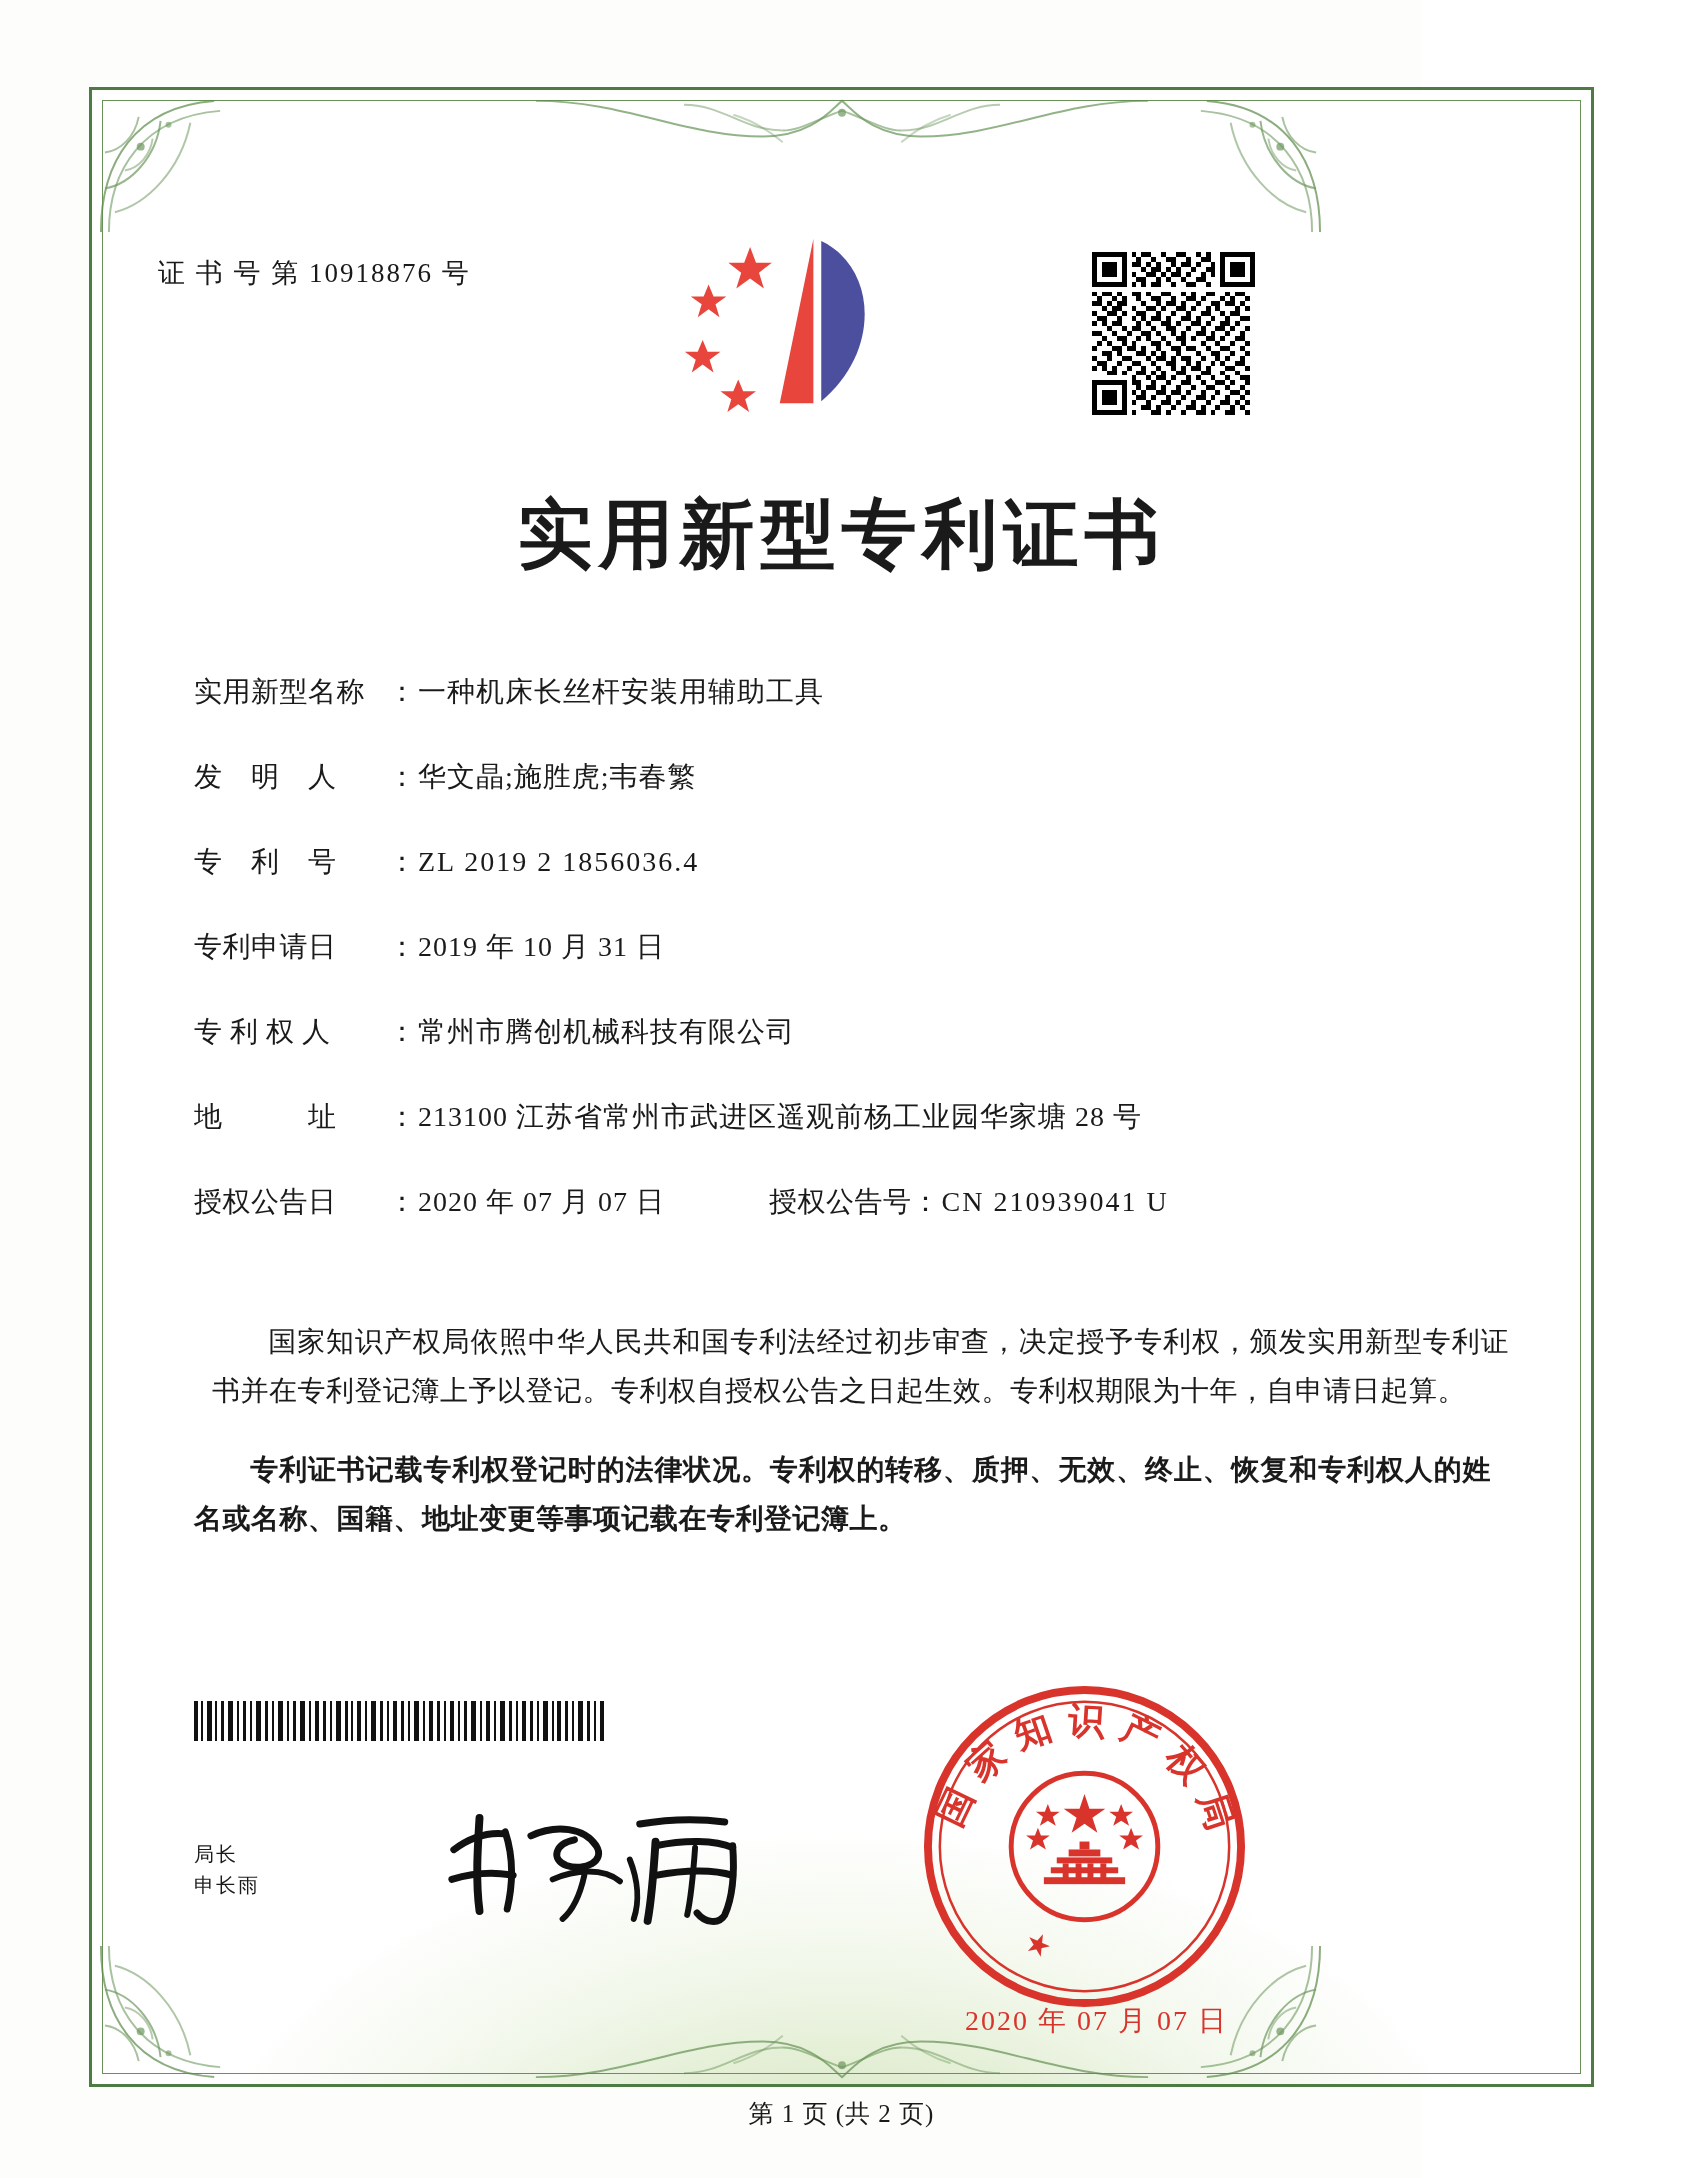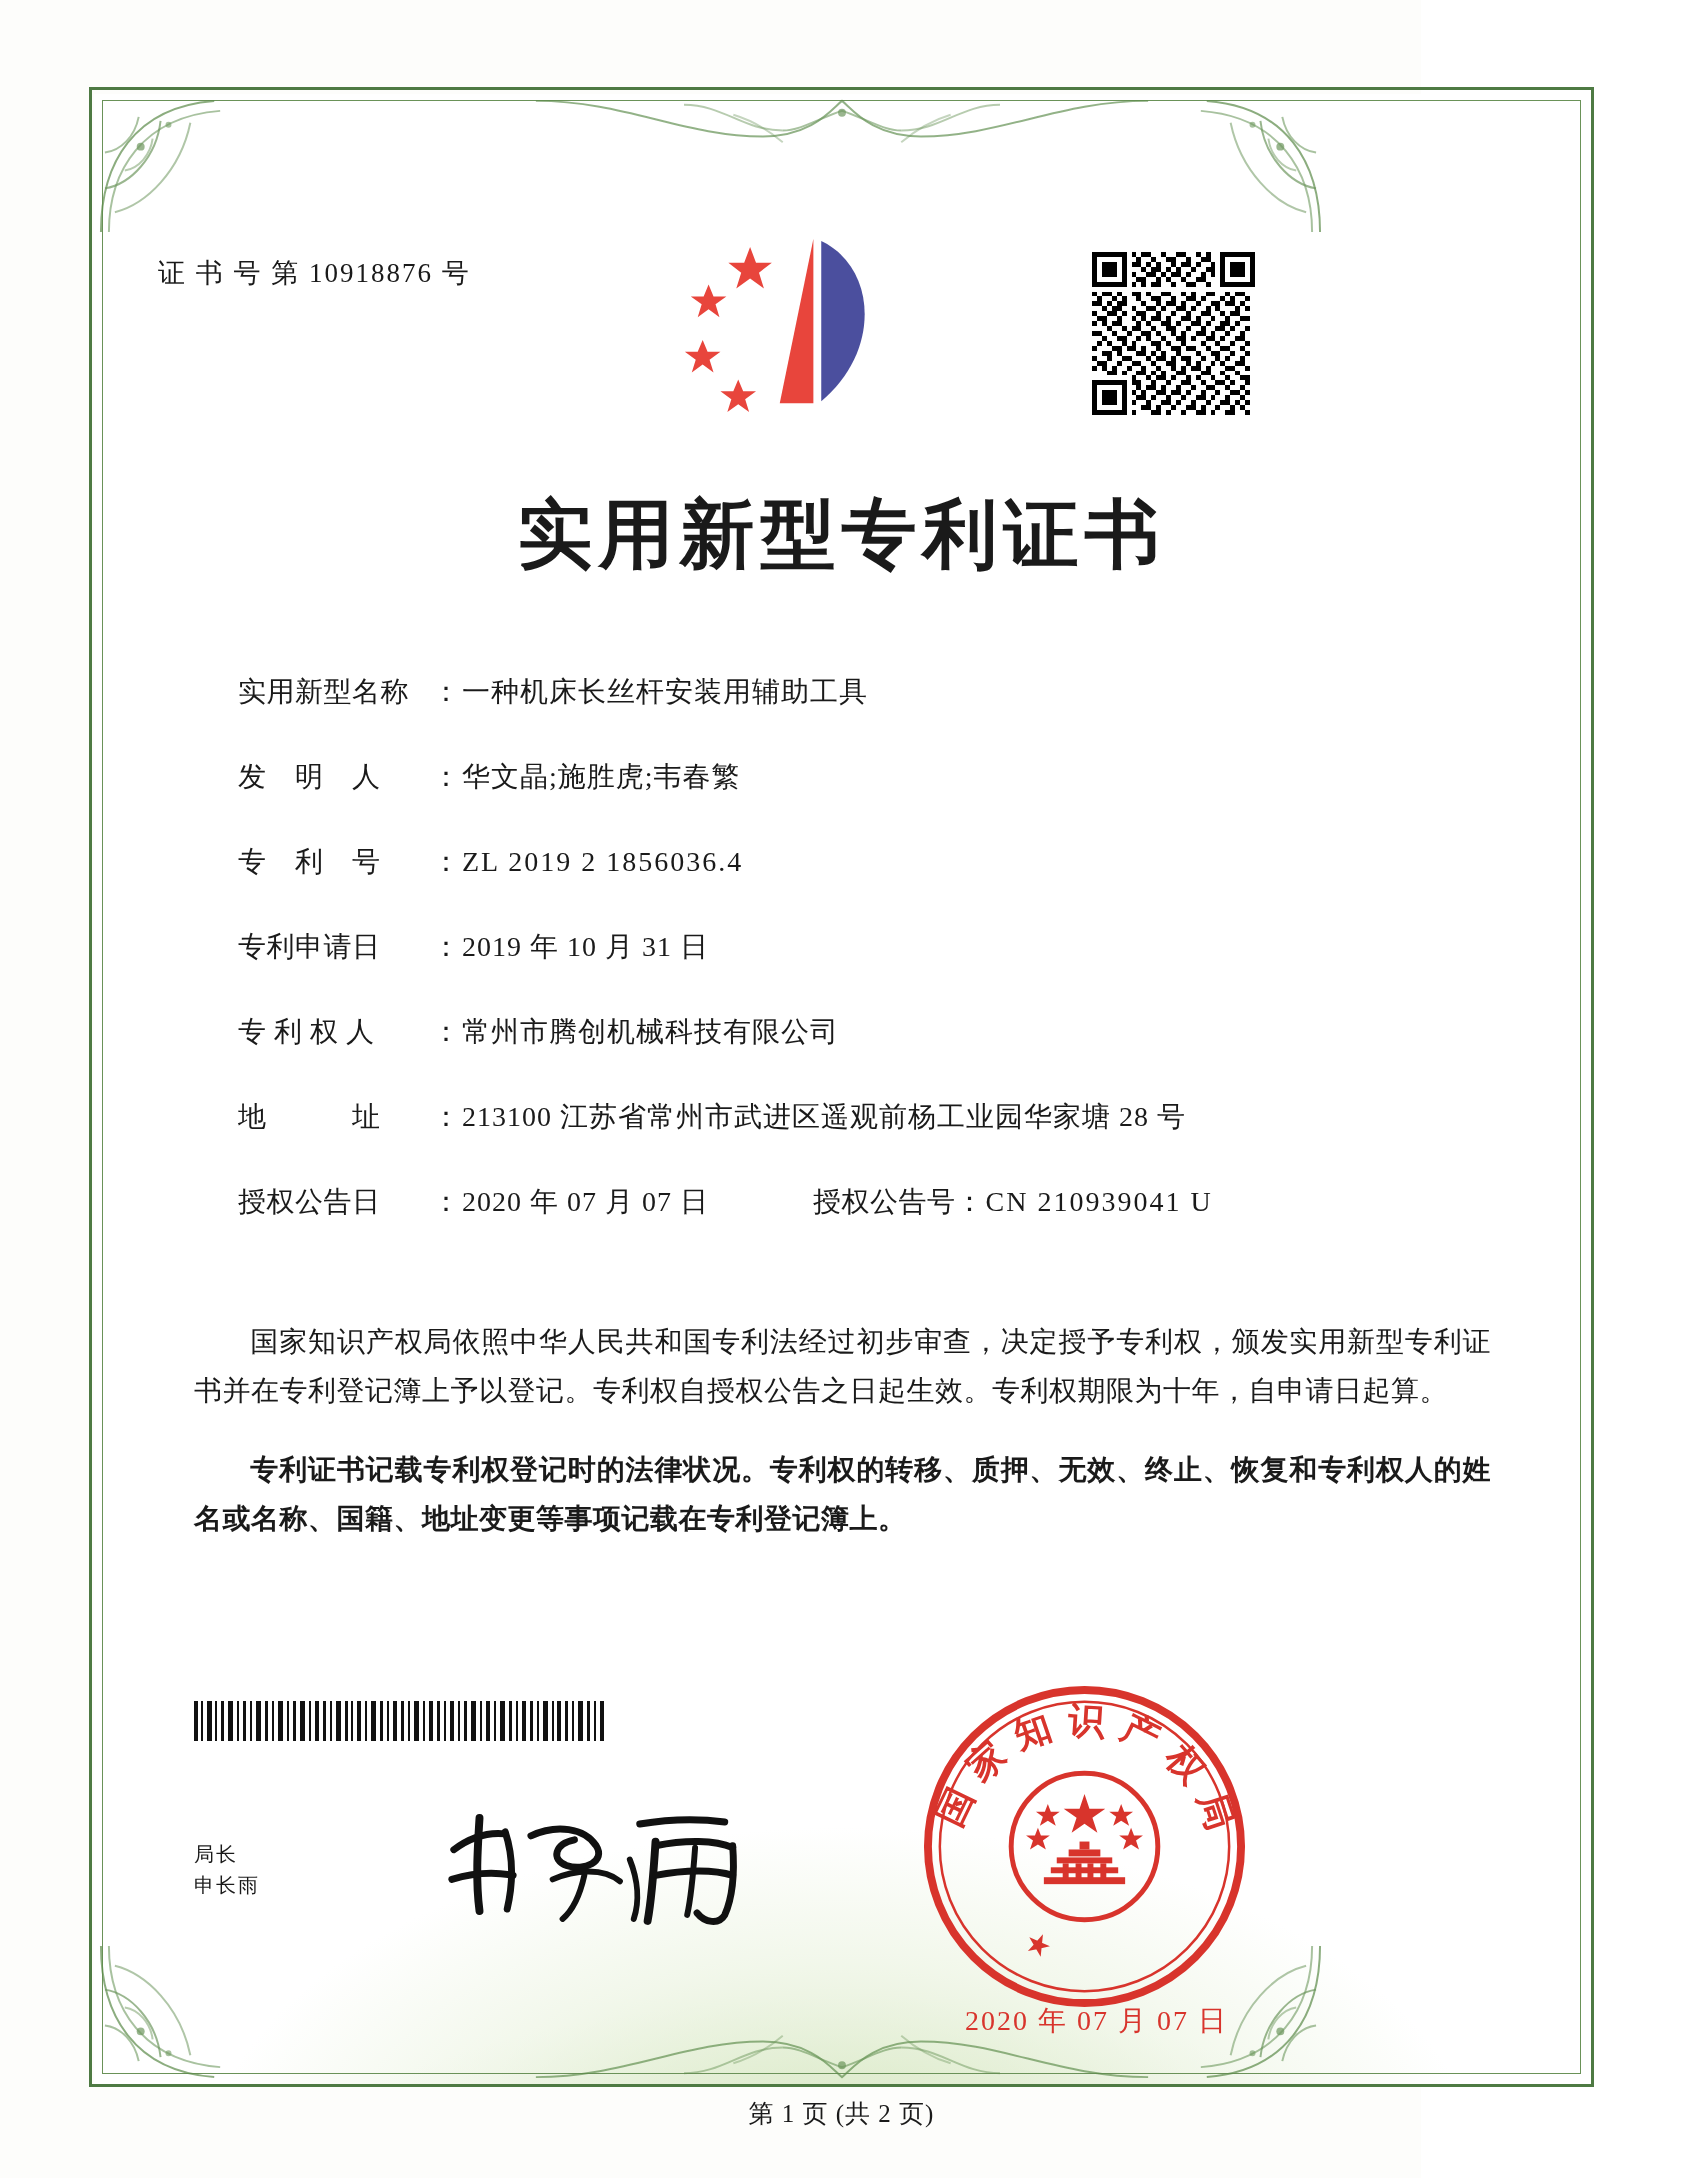--- a/index.html
+++ b/index.html
@@ -100,21 +100,20 @@
     display: flex;
     align-items: baseline;
     margin-bottom: 47px;
     font-size: 28px;
     white-space: nowrap;
   }
   .field-label {
     display: inline-block;
     width: 194px;
     letter-spacing: 0.5px;
-    margin-left: 44px;
   }
   .field-colon { margin: 0 2px 0 0; }
   .field-value { letter-spacing: 1px; }
   .field-value.mono-ish { letter-spacing: 2px; }
 
   .field-row.double .second-label {
     margin-left: 104px;
     letter-spacing: 0.5px;
   }
 
@@ -122,21 +121,21 @@
   .para {
     position: absolute;
     left: 194px;
     width: 1297px;
     font-size: 28px;
     line-height: 1.75;
     text-align: justify;
     text-justify: inter-ideograph;
     letter-spacing: 0.5px;
   }
-  .para.p1 { top: 1317px; }
+  .para.p1 { top: 1317px; margin-left: 18px; }
   .para.p2 { top: 1445px; font-weight: bold; }
   .indent { display: inline-block; width: 2em; }
 
   
   .barcode {
     position: absolute;
     left: 194px; top: 1701px;
     width: 414px; height: 40px;
   }
 

